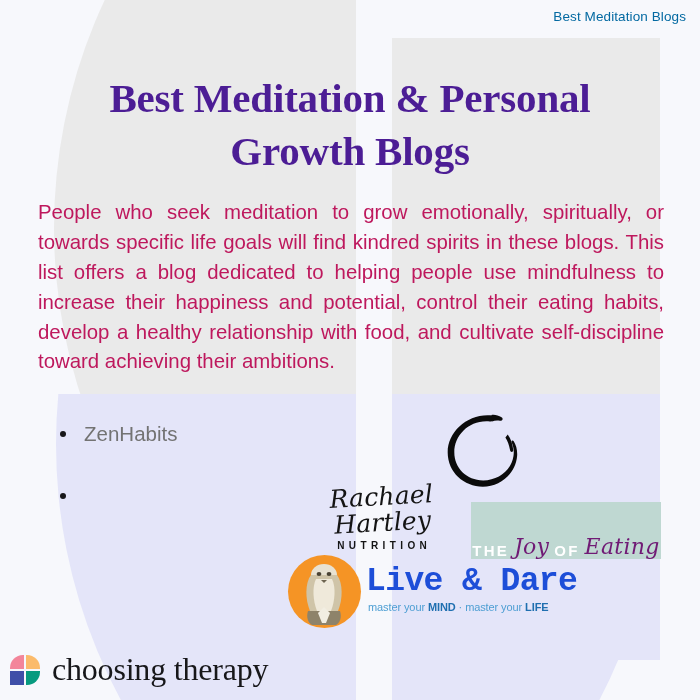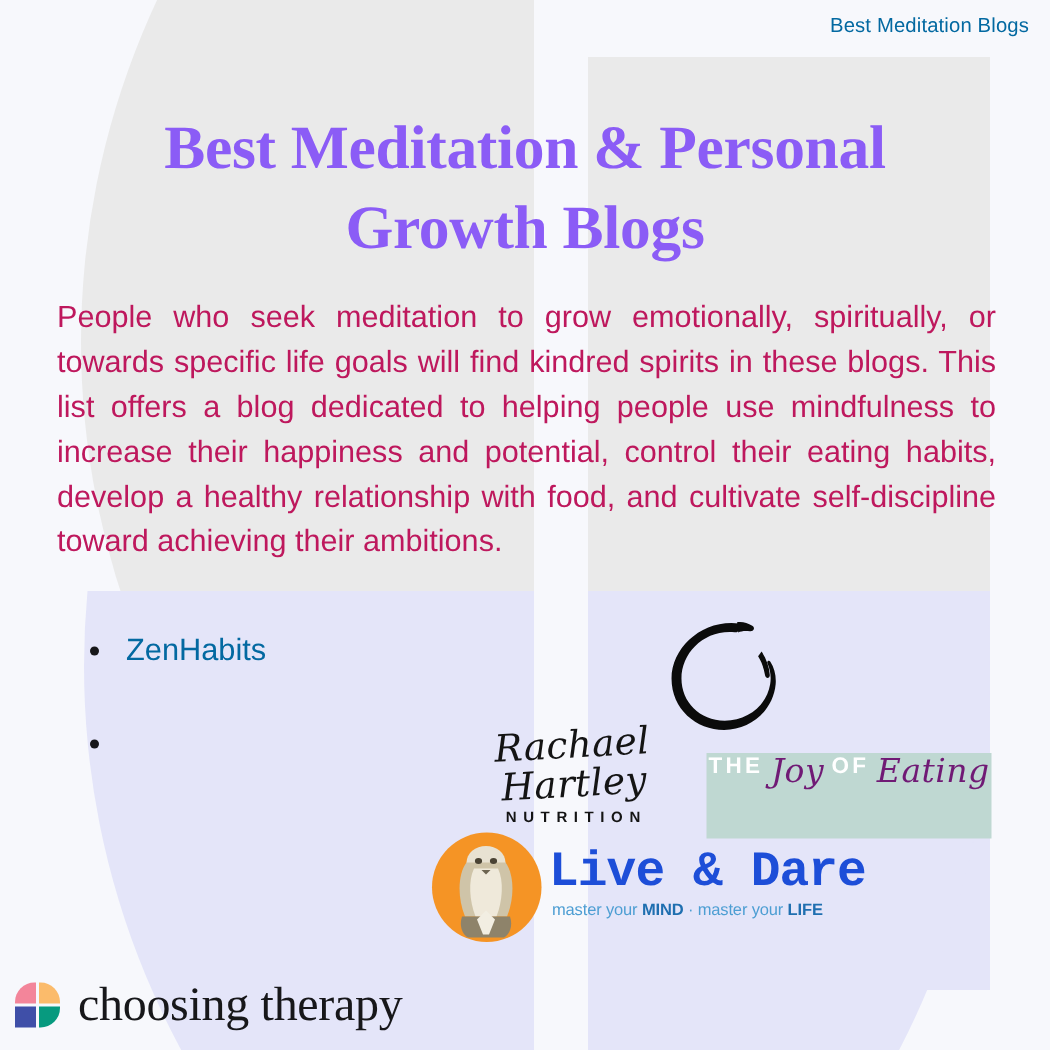--- a/index.html
+++ b/index.html
@@ -46,21 +46,21 @@
   .title {
     position: absolute;
     top: 45px;
     left: 40px;
     width: 620px;
     text-align: center;
     font-family: "Liberation Serif", serif;
     font-weight: bold;
     font-size: 41px;
     line-height: 1.27;
-    color: #8b5cf6;
+    color: #4c1d95;
     letter-spacing: -0.2px;
   }
 
   
   .body-copy {
     position: absolute;
     top: 178px;
     left: 38px;
     width: 626px;
     font-size: 20.4px;
@@ -77,21 +77,21 @@
     top: 424px;
     left: 56px;
     width: 300px;
     margin: 0;
     padding: 0;
     list-style: none;
   }
   .blog-list li {
     position: relative;
     font-size: 20.5px;
-    color: #0369a1;
+    color: #737373;
     padding-left: 28px;
     height: 62px;
     line-height: 1;
     white-space: nowrap;
   }
   .blog-list li .dot {
     position: absolute;
     left: 4px;
     top: 7px;
     width: 6px;
@@ -143,21 +143,21 @@
   }
 
   
   .joy {
     left: 471px;
     top: 502px;
     width: 190px;
     height: 57px;
     background: #bfd8d2;
     display: flex;
-    align-items: flex-start;
+    align-items: flex-end;
     justify-content: center;
     gap: 5px;
   }
   .joy .the, .joy .of {
     font-family: "Liberation Sans", sans-serif;
     font-weight: bold;
     font-size: 15px;
     letter-spacing: 2.2px;
     color: #ffffff;
   }

